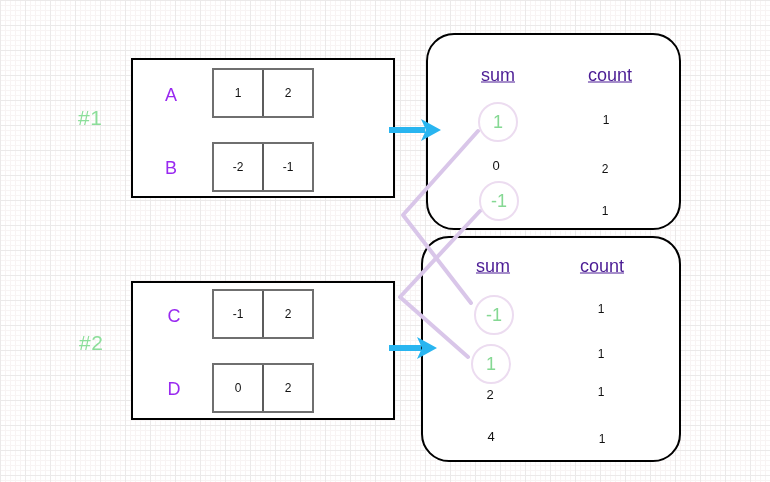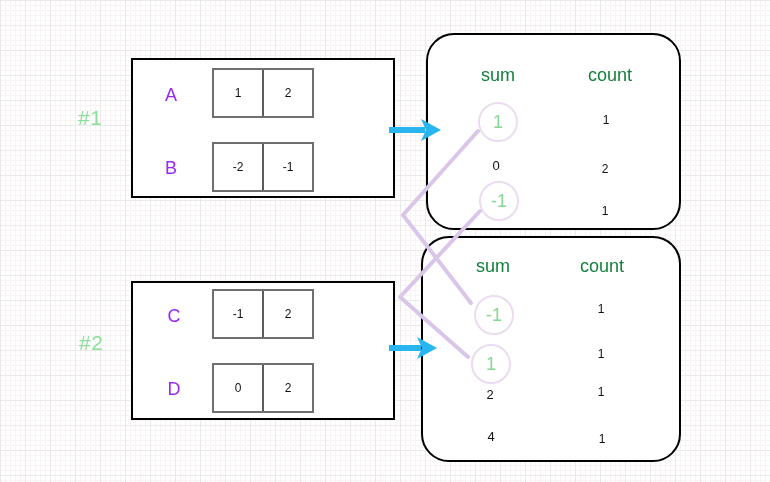--- a/index.html
+++ b/index.html
@@ -28,21 +28,21 @@
   .cellpair{position:absolute; display:flex; border:2px solid #6f6f6f; background:#fff;}
   #cpA{left:79px; top:8px;}   #cpB{left:79px; top:82px;}
   #cpC{left:79px; top:6px;}   #cpD{left:79px; top:80px;}
   .cell{width:48px; height:46px; display:flex; align-items:center; justify-content:center;
         font-size:12px; color:#111;}
   .cell + .cell{border-left:2px solid #5c5c5c;}
   
   .sum-table{position:absolute; border:2px solid #000; border-radius:28px; background:#fff; box-sizing:border-box;}
   #table1{left:426px; top:33px;  width:255px; height:197px;}
   #table2{left:421px; top:236px; width:260px; height:226px;}
-  .hdr{position:absolute; color:#15803d; font-size:18px; transform:translate(-50%,-50%); white-space:nowrap;}
+  .hdr{position:absolute; color:#4c1d95; font-size:18px; transform:translate(-50%,-50%); white-space:nowrap;text-decoration:underline;}
   .num{position:absolute; color:#111; font-size:12px; transform:translate(-50%,-50%);}
   .sum-plain{font-size:13px;}
   .circle{position:absolute; width:40px; height:40px; border:2px solid #ecdcf0; border-radius:50%;
           background:#fff; z-index:6; display:flex; align-items:center; justify-content:center;
           color:#85d893; font-size:18px; transform:translate(-50%,-50%); box-sizing:border-box;}
   
   #t1-hsum{left:70px; top:40px;} #t1-hcount{left:182px; top:40px;}
   #t1-r1-sum{left:70px; top:87px;}  #t1-r1-count{left:178px; top:85px;}
   #t1-r2-sum{left:68px; top:130px;} #t1-r2-count{left:177px; top:134px;}
   #t1-r3-sum{left:71px; top:166px;} #t1-r3-count{left:177px; top:176px;}

